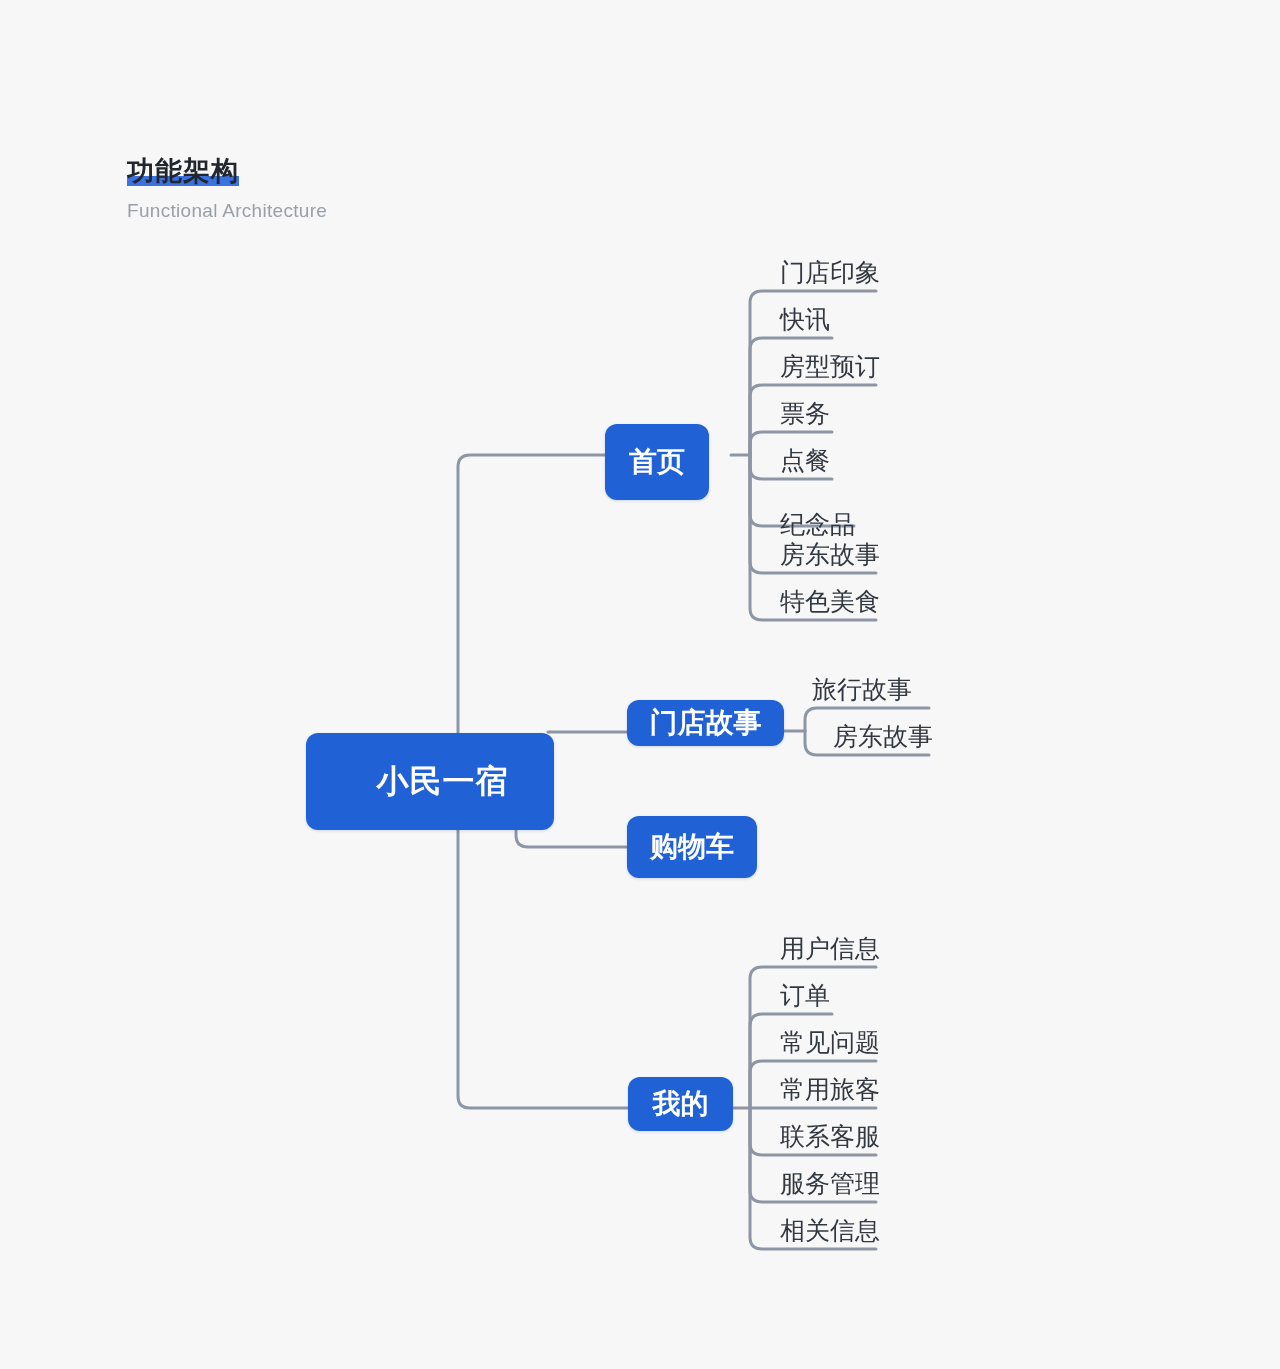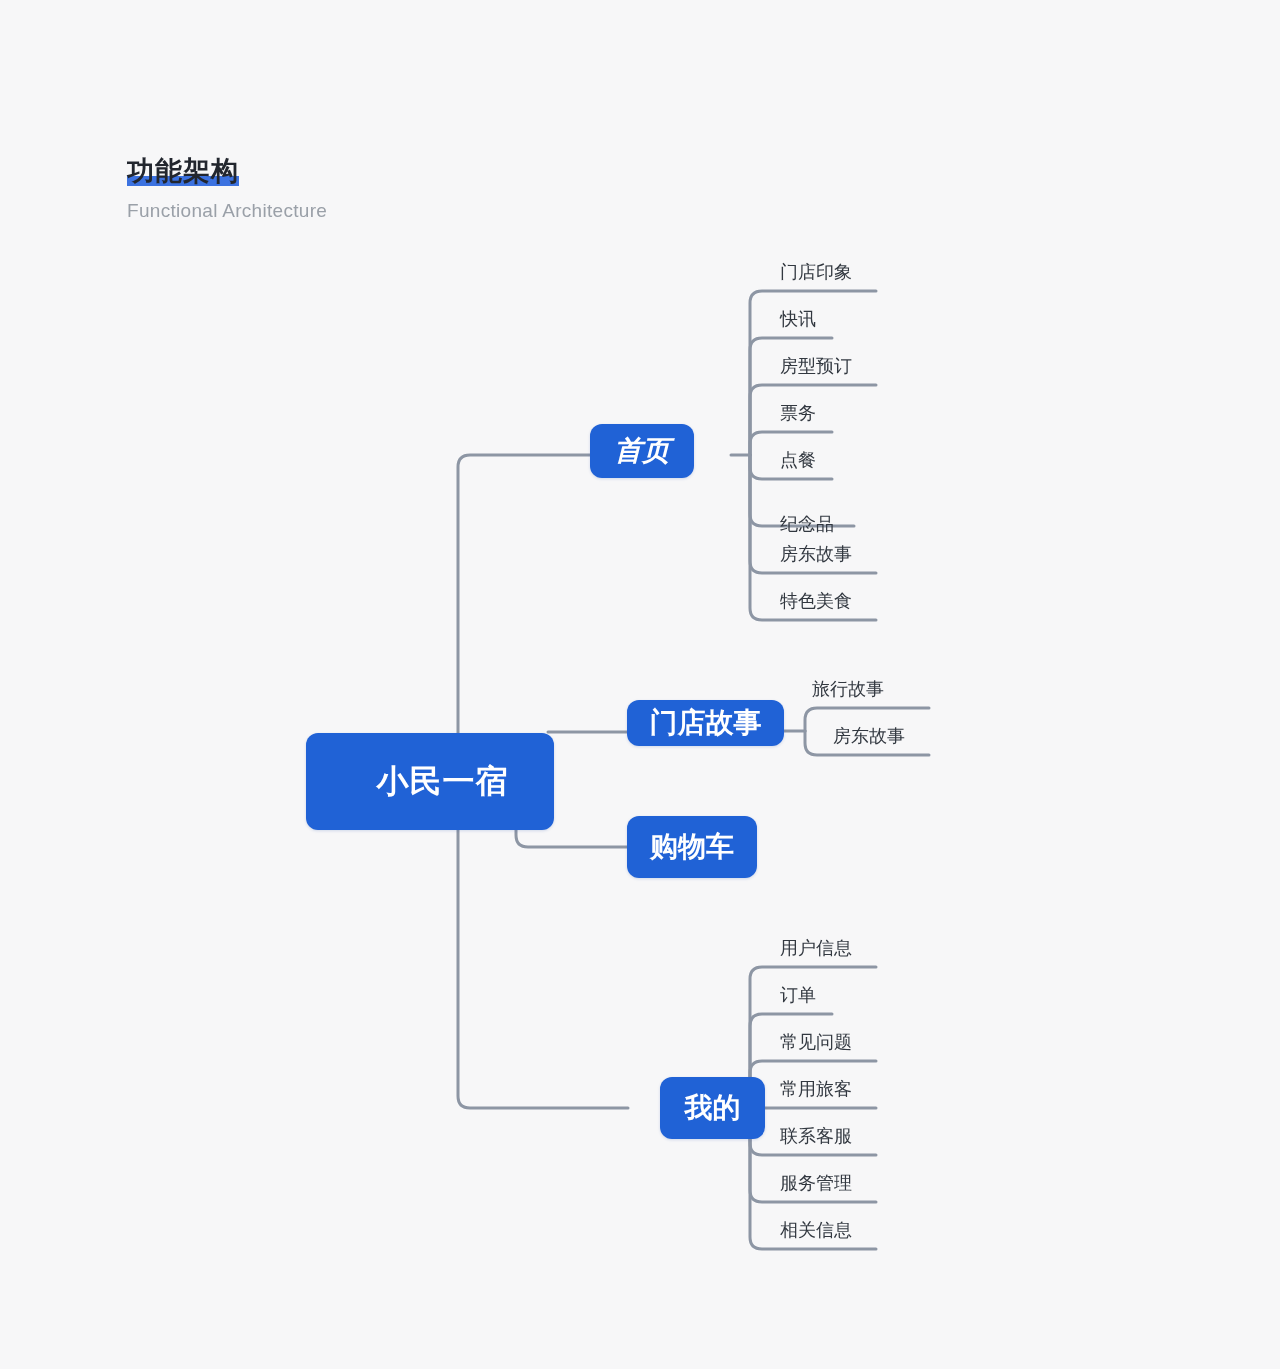--- a/index.html
+++ b/index.html
@@ -41,21 +41,21 @@
   .node{
     position:absolute;display:flex;align-items:center;justify-content:center;
     background:var(--node-blue);color:#fff;border-radius:12px;
     font-size:28px;font-weight:600;white-space:nowrap;
     box-shadow:0 1px 3px rgba(32,80,170,.18);
   }
   .node.root{font-size:32px;font-weight:700;letter-spacing:1px;padding-left:25px;}
 
   .leaf{
     position:absolute;height:30px;line-height:30px;
-    font-size:18px;color:var(--leaf-text);white-space:nowrap;
+    font-size:25px;color:var(--leaf-text);white-space:nowrap;
   }
 </style>
 </head>
 <body>
 
 <div id="stage">
 
   <header>
     <div class="title-wrap">
       <span class="title-bar"></span>
@@ -92,29 +92,29 @@
 
   <div id="map">
       <div class="leaf" style="left: 780px; top: 257px;">门店印象</div>
       <div class="leaf" style="left: 780px; top: 304px;">快讯</div>
       <div class="leaf" style="left: 780px; top: 351px;">房型预订</div>
       <div class="leaf" style="left: 780px; top: 398px;">票务</div>
       <div class="leaf" style="left: 780px; top: 445px;">点餐</div>
       <div class="leaf" style="left: 780px; top: 492px; margin-top: 17px;">纪念品</div>
       <div class="leaf" style="left: 780px; top: 539px;">房东故事</div>
       <div class="leaf" style="left: 780px; top: 586px;">特色美食</div>
-      <div class="node" style="left: 590px; top: 424px; width: 104px; height: 54px; font-style: italic;">首页</div>
+      <div class="node" style="left: 605px; top: 424px; width: 104px; height: 76px;">首页</div>
       <div class="leaf" style="left: 812px; top: 674px; text-align: right;">旅行故事</div>
       <div class="leaf" style="left: 833px; top: 721px;">房东故事</div>
       <div class="node" style="left: 627px; top: 700px; width: 157px; height: 46px;">门店故事</div>
       <div class="node" style="left: 627px; top: 816px; width: 130px; height: 62px;">购物车</div>
       <div class="leaf" style="left: 780px; top: 933px;">用户信息</div>
       <div class="leaf" style="left: 780px; top: 980px;">订单</div>
       <div class="leaf" style="left: 780px; top: 1027px;">常见问题</div>
       <div class="leaf" style="left: 780px; top: 1074px;">常用旅客</div>
       <div class="leaf" style="left: 780px; top: 1121px;">联系客服</div>
       <div class="leaf" style="left: 780px; top: 1168px;">服务管理</div>
       <div class="leaf" style="left: 780px; top: 1215px;">相关信息</div>
-      <div class="node" style="left: 660px; top: 1077px; width: 105px; height: 62px; text-align: center;">我的</div>
+      <div class="node" style="left: 628px; top: 1077px; width: 105px; height: 54px; text-align: center;">我的</div>
       <div class="node root" style="left: 306px; top: 733px; width: 248px; height: 97px;">小民一宿</div>
     </div>
 
 </div>
 
 </body></html>

